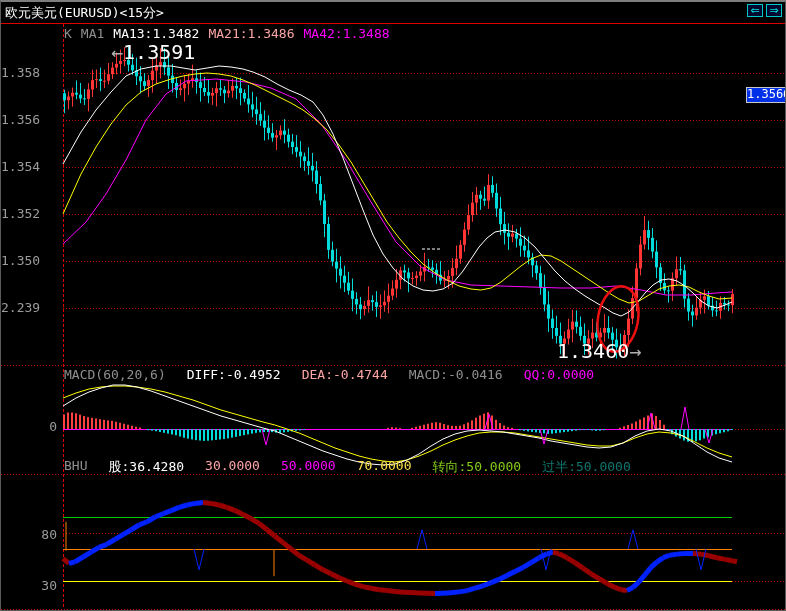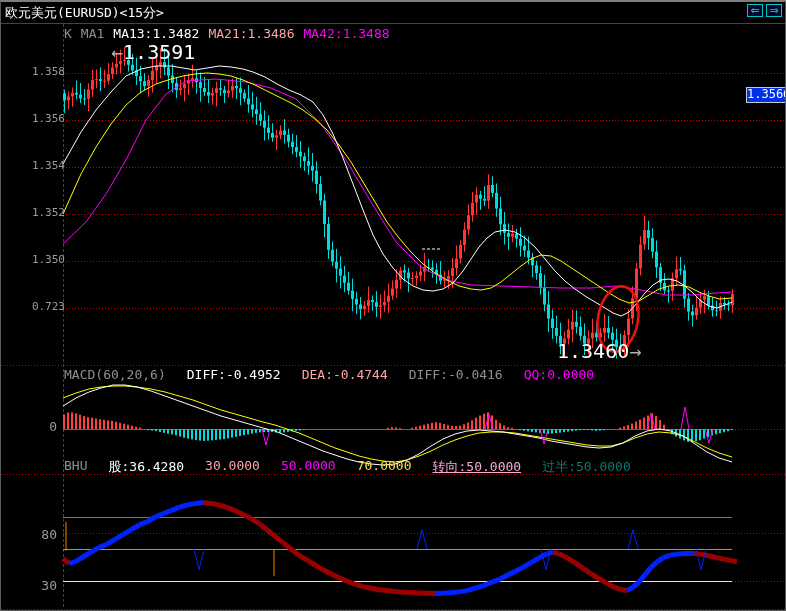--- a/index.html
+++ b/index.html
@@ -10,22 +10,22 @@
   .abs{position:absolute;white-space:nowrap;}
   .titlebar{left:0;top:0;width:100%;height:20px;}
   .title{left:4px;top:2px;font-size:13px;color:#ffffff;letter-spacing:0;}
   .titleline{left:0;top:21px;width:100%;height:1px;background:#e00000;}
   .navs{right:3px;top:2px;display:flex;gap:3px;}
   .navbtn{width:16px;height:13px;border:1px solid #00c8c8;background:#000830;color:#00e0e0;
           font-size:11px;line-height:11px;text-align:center;cursor:pointer;padding:0;}
   svg.canvas{position:absolute;left:0;top:0;}
   .legend{left:63px;top:24px;font-size:13px;display:flex;gap:9px;}
   .gray{color:#8f8f8f;} .white{color:#ffffff;} .yellow{color:#fca5a5;} .mag{color:#ff00ff;}
-  .green{color:#fde047;} .blue{color:#f9a8d4;text-decoration:underline;} .orange{color:#0f766e;}
-  .axlab{left:8px;width:56px;text-align:right;font-size:11px;color:#9c9c9c;}
+  .green{color:#fde047;} .blue{color:#84cc16;} .orange{color:#0f766e;}
+  .axlab{left:0;width:56px;text-align:left;font-size:13px;color:#9c9c9c;}
   .axlab2{left:30px;width:26px;text-align:right;font-size:13px;color:#9c9c9c;}
   .annot{font-size:20px;color:#ffffff;}
   .annot .arr{color:#b0b0b0;}
   .ptag{left:745px;top:85px;width:40px;height:14px;background:#0030e8;border:1px solid #c8c8c8;
         color:#ffffff;font-size:12px;line-height:13px;text-align:center;}
   .hdr{font-size:13px;display:flex;gap:21px;}
 </style>
 </head>
 <body>
 
@@ -663,31 +663,31 @@
     <span class="white">MA13:1.3482</span>
     <span class="yellow">MA21:1.3486</span>
     <span class="mag">MA42:1.3488</span>
   </div>
 
   <div class="abs axlab" style="top:63px">1.358</div>
   <div class="abs axlab" style="top:110px">1.356</div>
   <div class="abs axlab" style="top:157px">1.354</div>
   <div class="abs axlab" style="top:204px">1.352</div>
   <div class="abs axlab" style="top:251px">1.350</div>
-  <div class="abs axlab" style="top:298px">0.723</div>
+  <div class="abs axlab" style="top:298px">2.239</div>
 
   <div class="abs annot" style="left:110px;top:38px"><span class="arr">←</span><span>1.3591</span></div>
   <div class="abs annot" style="left:556px;top:337px"><span>1.3460</span><span class="arr">→</span></div>
   <div class="abs ptag">1.3566</div>
 
   <div class="abs hdr" style="left:63px;top:365px">
     <span class="gray">MACD(60,20,6)</span>
     <span class="white">DIFF:-0.4952</span>
     <span class="yellow">DEA:-0.4744</span>
-    <span class="gray">DIFF:-0.0416</span>
+    <span class="gray">MACD:-0.0416</span>
     <span class="mag">QQ:0.0000</span>
   </div>
   <div class="abs axlab2" style="top:417px">0</div>
 
   <div class="abs hdr" style="left:63px;top:456px">
     <span class="gray">BHU</span>
     <span class="white">股:36.4280</span>
     <span class="yellow">30.0000</span>
     <span class="mag">50.0000</span>
     <span class="green">70.0000</span>

